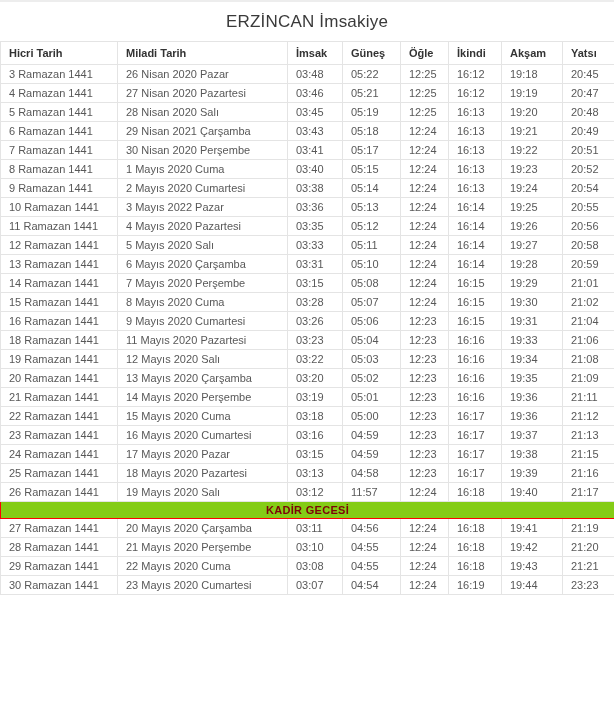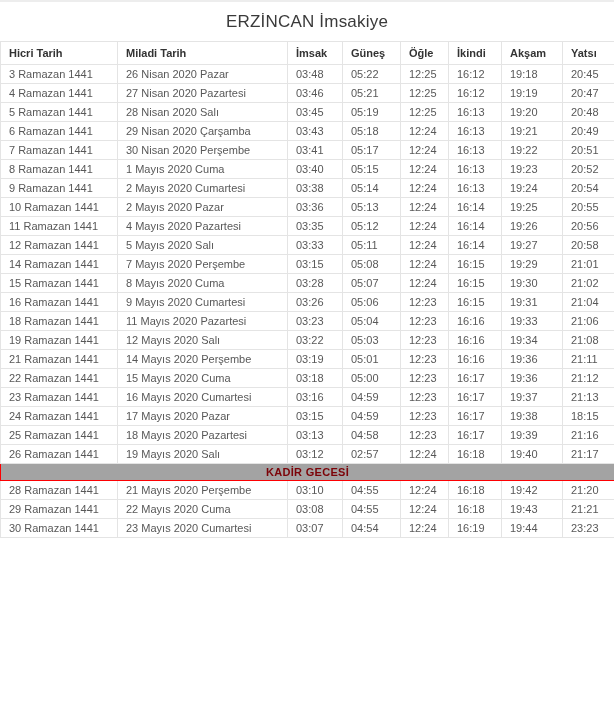--- a/index.html
+++ b/index.html
@@ -37,21 +37,21 @@
     font-weight:bold;
     color:#333;
     background:#fff;
   }
   .imsakiye td{
     height:19px;
     color:#585858;
     background:#fff;
   }
   .imsakiye tr.kadir-row td{
-    background:#a3a3a3;
+    background:#84cc16;
     color:#7c0308;
     font-weight:bold;
     text-align:center;
     height:17px;
     border-color:#fd0002;
     letter-spacing:.3px;
   }
   
   col.c-hicri{width:117px;}
   col.c-miladi{width:170px;}
@@ -116,21 +116,21 @@
         <td>28 Nisan 2020 Salı</td>
         <td>03:45</td>
         <td>05:19</td>
         <td>12:25</td>
         <td>16:13</td>
         <td>19:20</td>
         <td>20:48</td>
       </tr>
       <tr>
         <td>6 Ramazan 1441</td>
-        <td>29 Nisan 2020 Çarşamba</td>
+        <td>29 Nisan 2021 Çarşamba</td>
         <td>03:43</td>
         <td>05:18</td>
         <td>12:24</td>
         <td>16:13</td>
         <td>19:21</td>
         <td>20:49</td>
       </tr>
       <tr>
         <td>7 Ramazan 1441</td>
         <td>30 Nisan 2020 Perşembe</td>
@@ -156,21 +156,21 @@
         <td>2 Mayıs 2020 Cumartesi</td>
         <td>03:38</td>
         <td>05:14</td>
         <td>12:24</td>
         <td>16:13</td>
         <td>19:24</td>
         <td>20:54</td>
       </tr>
       <tr>
         <td>10 Ramazan 1441</td>
-        <td>2 Mayıs 2020 Pazar</td>
+        <td>3 Mayıs 2022 Pazar</td>
         <td>03:36</td>
         <td>05:13</td>
         <td>12:24</td>
         <td>16:14</td>
         <td>19:25</td>
         <td>20:55</td>
       </tr>
       <tr>
         <td>11 Ramazan 1441</td>
         <td>4 Mayıs 2020 Pazartesi</td>
@@ -185,20 +185,30 @@
         <td>12 Ramazan 1441</td>
         <td>5 Mayıs 2020 Salı</td>
         <td>03:33</td>
         <td>05:11</td>
         <td>12:24</td>
         <td>16:14</td>
         <td>19:27</td>
         <td>20:58</td>
       </tr>
       <tr>
+        <td>13 Ramazan 1441</td>
+        <td>6 Mayıs 2020 Çarşamba</td>
+        <td>03:31</td>
+        <td>05:10</td>
+        <td>12:24</td>
+        <td>16:14</td>
+        <td>19:28</td>
+        <td>20:59</td>
+      </tr>
+      <tr>
         <td>14 Ramazan 1441</td>
         <td>7 Mayıs 2020 Perşembe</td>
         <td>03:15</td>
         <td>05:08</td>
         <td>12:24</td>
         <td>16:15</td>
         <td>19:29</td>
         <td>21:01</td>
       </tr>
       <tr>
@@ -235,20 +245,30 @@
         <td>19 Ramazan 1441</td>
         <td>12 Mayıs 2020 Salı</td>
         <td>03:22</td>
         <td>05:03</td>
         <td>12:23</td>
         <td>16:16</td>
         <td>19:34</td>
         <td>21:08</td>
       </tr>
       <tr>
+        <td>20 Ramazan 1441</td>
+        <td>13 Mayıs 2020 Çarşamba</td>
+        <td>03:20</td>
+        <td>05:02</td>
+        <td>12:23</td>
+        <td>16:16</td>
+        <td>19:35</td>
+        <td>21:09</td>
+      </tr>
+      <tr>
         <td>21 Ramazan 1441</td>
         <td>14 Mayıs 2020 Perşembe</td>
         <td>03:19</td>
         <td>05:01</td>
         <td>12:23</td>
         <td>16:16</td>
         <td>19:36</td>
         <td>21:11</td>
       </tr>
       <tr>
@@ -272,44 +292,54 @@
         <td>21:13</td>
       </tr>
       <tr>
         <td>24 Ramazan 1441</td>
         <td>17 Mayıs 2020 Pazar</td>
         <td>03:15</td>
         <td>04:59</td>
         <td>12:23</td>
         <td>16:17</td>
         <td>19:38</td>
-        <td>18:15</td>
+        <td>21:15</td>
       </tr>
       <tr>
         <td>25 Ramazan 1441</td>
         <td>18 Mayıs 2020 Pazartesi</td>
         <td>03:13</td>
         <td>04:58</td>
         <td>12:23</td>
         <td>16:17</td>
         <td>19:39</td>
         <td>21:16</td>
       </tr>
       <tr>
         <td>26 Ramazan 1441</td>
         <td>19 Mayıs 2020 Salı</td>
         <td>03:12</td>
-        <td>02:57</td>
+        <td>11:57</td>
         <td>12:24</td>
         <td>16:18</td>
         <td>19:40</td>
         <td>21:17</td>
       </tr>
       <tr class="kadir-row">
         <td colspan="8">KADİR GECESİ</td>
+      </tr>
+      <tr>
+        <td>27 Ramazan 1441</td>
+        <td>20 Mayıs 2020 Çarşamba</td>
+        <td>03:11</td>
+        <td>04:56</td>
+        <td>12:24</td>
+        <td>16:18</td>
+        <td>19:41</td>
+        <td>21:19</td>
       </tr>
       <tr>
         <td>28 Ramazan 1441</td>
         <td>21 Mayıs 2020 Perşembe</td>
         <td>03:10</td>
         <td>04:55</td>
         <td>12:24</td>
         <td>16:18</td>
         <td>19:42</td>
         <td>21:20</td>

